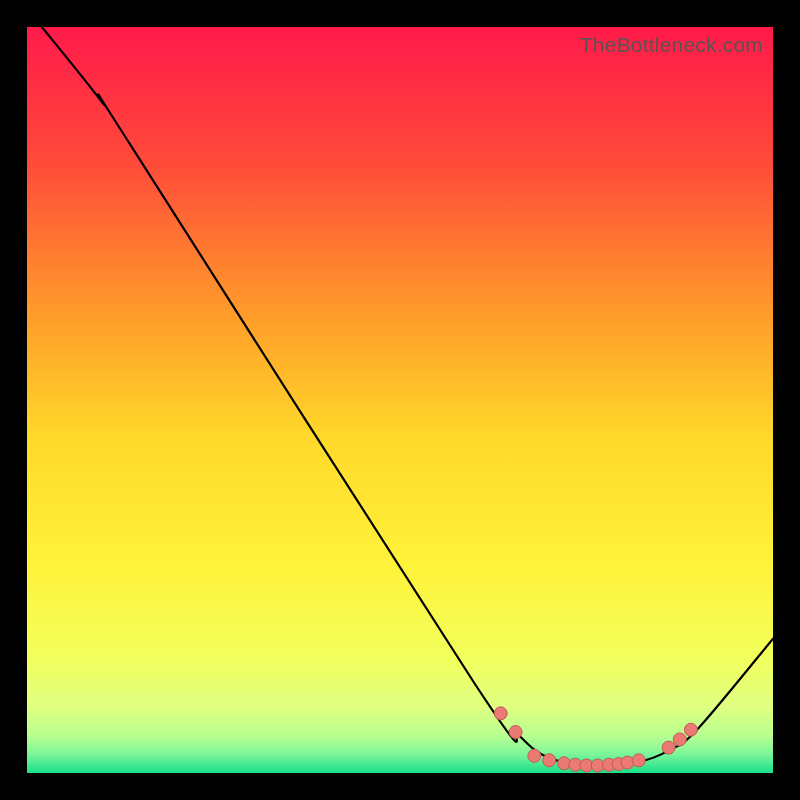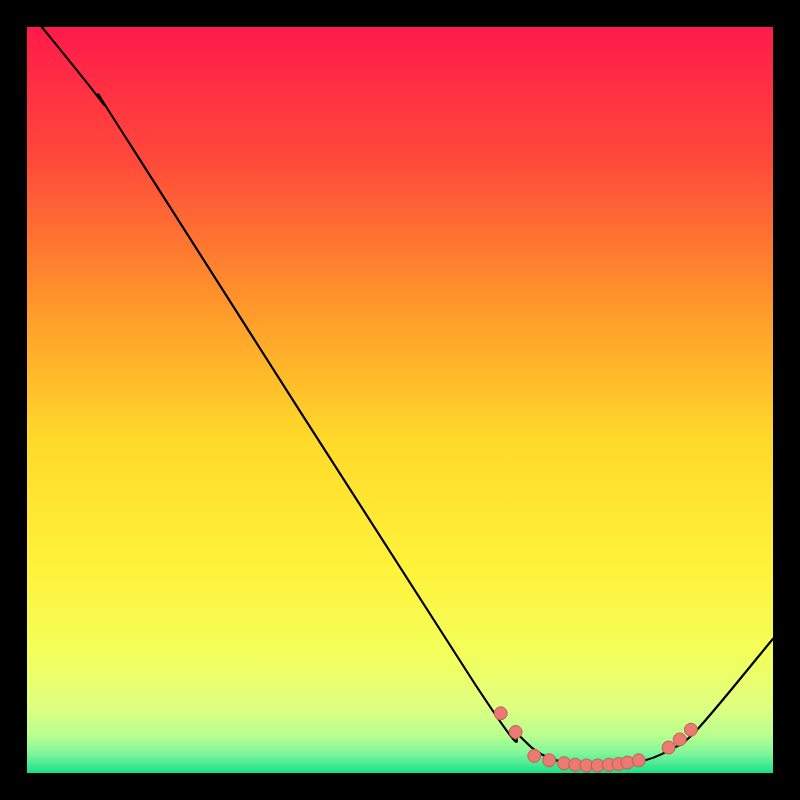--- a/index.html
+++ b/index.html
@@ -67,20 +67,21 @@
         <stop offset="84%" stop-color="#f3ff5a"></stop>
         <stop offset="91%" stop-color="#e0ff80"></stop>
         <stop offset="95%" stop-color="#b8ff90"></stop>
         <stop offset="97.5%" stop-color="#7cf59a"></stop>
         <stop offset="100%" stop-color="#18e08a"></stop>
       </linearGradient>
     </defs>
     <rect x="0" y="0" width="746" height="746" fill="url(#bg)"></rect>
   </svg>
 
+  <div class="watermark">TheBottleneck.com</div>
 
   <svg class="curve" viewBox="0 0 746 746">
     <path id="curvePath" class="curve-path" d="M 14.9 0.0 C 24.9 12.4, 59.7 54.7, 74.6 74.6 C 89.5 94.5, 42.3 22.4, 104.4 119.4 C 166.6 216.3, 382.9 558.3, 447.6 656.5 C 512.3 754.7, 479.9 696.3, 492.4 708.7 C 504.8 721.1, 509.8 726.1, 522.2 731.1 C 534.6 736.1, 552.0 737.9, 567.0 738.5 C 581.9 739.2, 599.3 737.3, 611.7 734.8 C 624.2 732.3, 631.6 729.2, 641.6 723.6 C 651.5 718.0, 654.0 719.9, 671.4 701.2 C 688.8 682.6, 733.6 626.6, 746.0 611.7"></path>
     <g id="dots">
         <circle cx="473.7" cy="686.3" r="6.5" class="dot"></circle>
         <circle cx="488.6" cy="705.0" r="6.5" class="dot"></circle>
         <circle cx="507.3" cy="728.8" r="6.5" class="dot"></circle>
         <circle cx="522.2" cy="733.3" r="6.5" class="dot"></circle>
         <circle cx="537.1" cy="736.3" r="6.5" class="dot"></circle>
         <circle cx="548.3" cy="737.8" r="6.5" class="dot"></circle>

